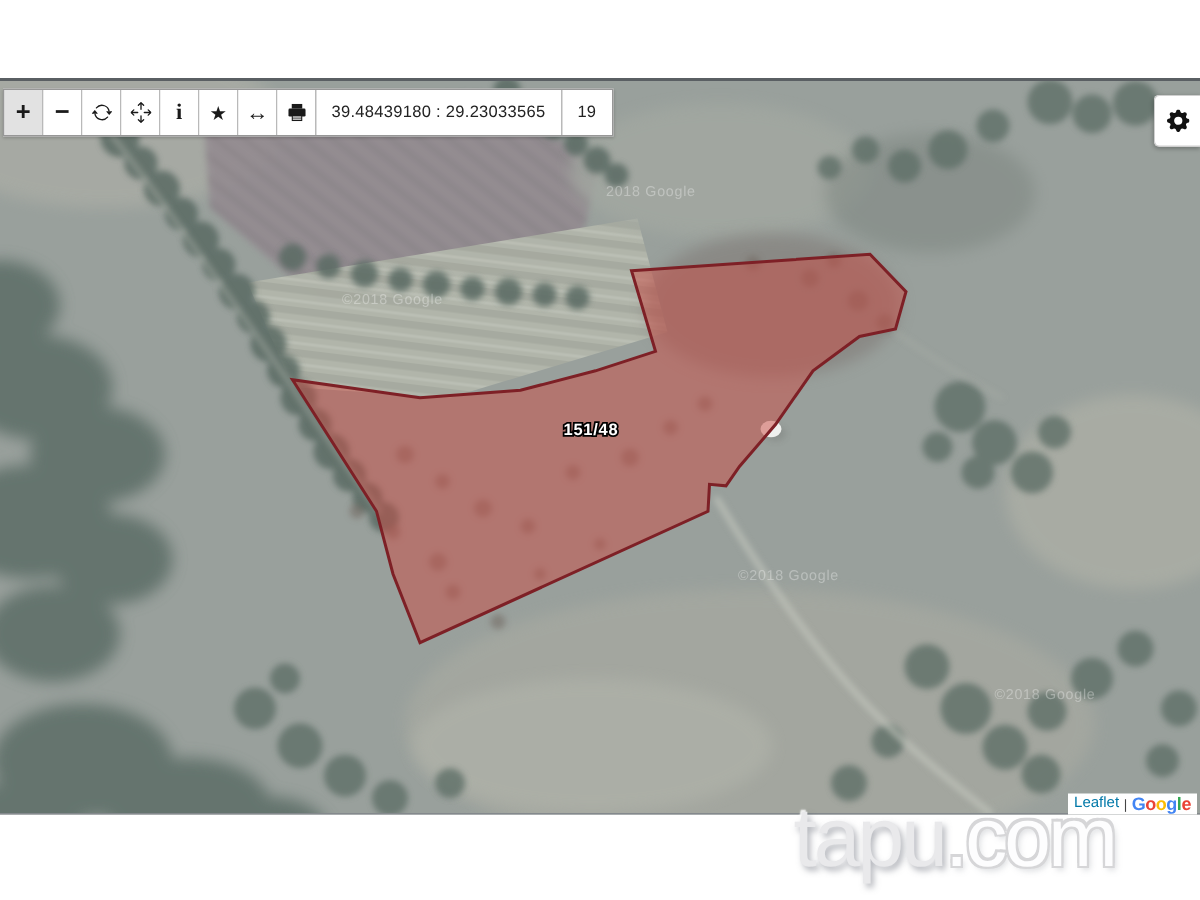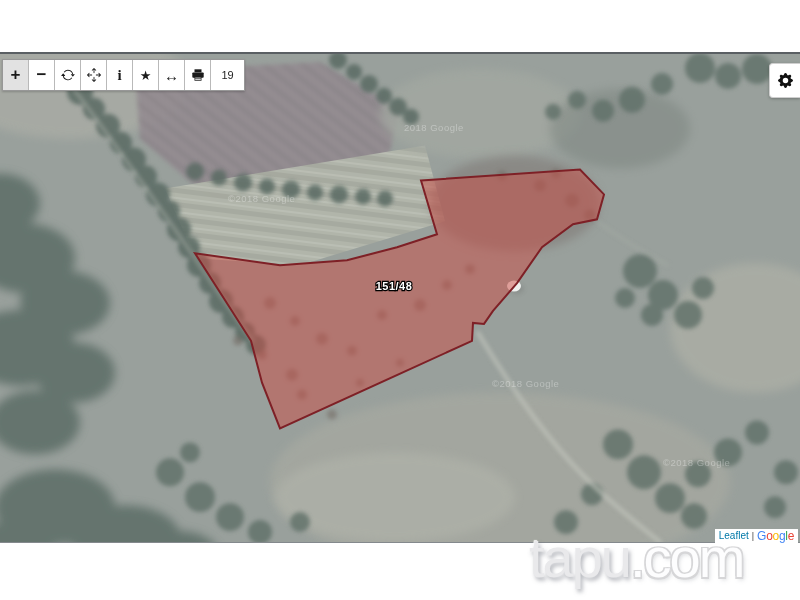--- a/index.html
+++ b/index.html
@@ -57,21 +57,21 @@
   }
 
   
   .attribution {
     position:absolute; top:529px; right:2px; height:14px; z-index:3;
     background:#fff; padding:1px 4px 1px 4px; box-sizing:border-box;
     display:flex; align-items:center; gap:3px; font-size:10px; line-height:1;
   }
   .leaflet-link { color:#0078A8; text-decoration:none; cursor:pointer; }
   .attr-sep { color:#444; font-size:9px; }
-  .google-logo { font-weight:normal; font-size:12px; letter-spacing:-0.3px; cursor:pointer; }
+  .google-logo { font-weight:bold; font-size:12px; letter-spacing:-0.3px; cursor:pointer; }
 
   
   .site-watermark {
     position:absolute; left:529px; top:530px; z-index:2;
     font-size:56px; font-weight:normal; letter-spacing:-2px; line-height:1; white-space:nowrap;
   }
   .tapu-brand {
     color:#e9e9eb;
     text-shadow: 2px 3px 4px rgba(105,110,122,.5), -1px -1px 1px rgba(255,255,255,.9);
   }
@@ -275,20 +275,21 @@
     </div>
     <div class="tb-btn">
       <svg width="14" height="14" viewBox="0 0 16 16" fill="#1a1a1a">
         <rect x="4" y="1.5" width="8" height="3.5"></rect>
         <rect x="1.5" y="5" width="13" height="6" rx="1"></rect>
         <rect x="4" y="9.5" width="8" height="5"></rect>
         <rect x="4.8" y="11" width="6.4" height="0.9" fill="#fff"></rect>
         <rect x="4.8" y="12.6" width="6.4" height="0.9" fill="#fff"></rect>
       </svg>
     </div>
+    <div class="tb-coord">39.48439180 : 29.23033565</div>
     <div class="tb-zoom">19</div>
   </div>
 
   <div class="gear-btn">
     <svg width="15" height="15" viewBox="0 0 16 16" fill="#111">
       <path d="M9.405 1.05c-.413-1.4-2.397-1.4-2.81 0l-.1.34a1.464 1.464 0 0 1-2.105.872l-.31-.17c-1.283-.698-2.686.705-1.987 1.987l.169.311c.446.82.023 1.841-.872 2.105l-.34.1c-1.4.413-1.4 2.397 0 2.81l.34.1a1.464 1.464 0 0 1 .872 2.105l-.17.31c-.698 1.283.705 2.686 1.987 1.987l.311-.169a1.464 1.464 0 0 1 2.105.872l.1.34c.413 1.4 2.397 1.4 2.81 0l.1-.34a1.464 1.464 0 0 1 2.105-.872l.31.17c1.283.698 2.686-.705 1.987-1.987l-.169-.311a1.464 1.464 0 0 1 .872-2.105l.34-.1c1.4-.413 1.4-2.397 0-2.81l-.34-.1a1.464 1.464 0 0 1-.872-2.105l.17-.31c.698-1.283-.705-2.686-1.987-1.987l-.311.169a1.464 1.464 0 0 1-2.105-.872l-.1-.34zM8 10.93a2.929 2.929 0 1 1 0-5.86 2.929 2.929 0 0 1 0 5.858z"></path>
     </svg>
   </div>
 
 </div>

